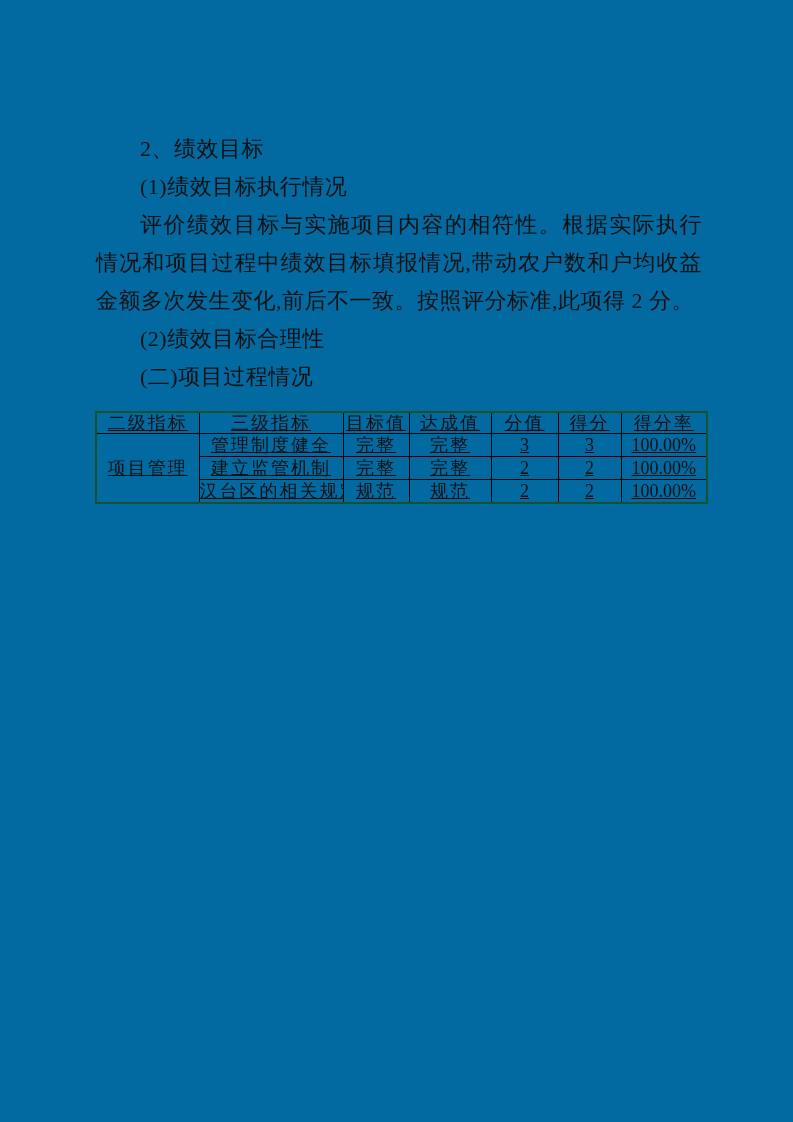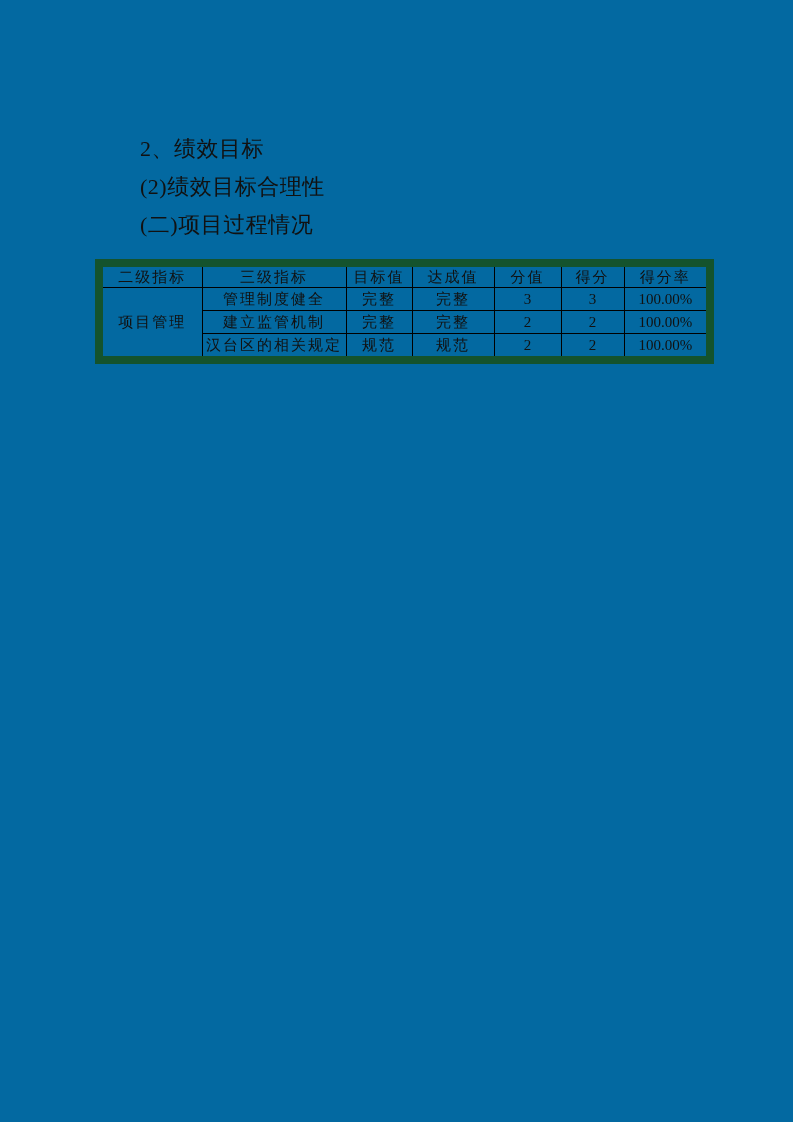--- a/index.html
+++ b/index.html
@@ -34,23 +34,24 @@
   }
   .para.heading {
     text-align: left;
   }
   table.score-table {
     border-collapse: collapse;
     table-layout: fixed;
     width: 611px;
     margin-top: 15px;
     margin-left: -1px;
-    border: 8px solid #14532d;
-    font-size: 15px;
+    border: 2px solid #14532d;
+    font-size: 18px;
     color: #111;
+    text-decoration: underline;
   }
   table.score-table th,
   table.score-table td {
     border: 1px solid #000;
     text-align: center;
     vertical-align: middle;
     padding: 0;
     font-weight: normal;
     overflow: hidden;
     white-space: nowrap;
@@ -79,21 +80,23 @@
 </style>
 </head>
 <body>
 
 <div class="page">
   <div class="content">
 
     <p class="para heading">2、绩效目标</p>
 
 
+    <p class="para heading">(1)绩效目标执行情况</p>
 
+    <p class="para">评价绩效目标与实施项目内容的相符性。根据实际执行情况和项目过程中绩效目标填报情况,带动农户数和户均收益金额多次发生变化,前后不一致。按照评分标准,此项得 2 分。</p>
 
     <p class="para heading">(2)绩效目标合理性</p>
 
 
     <p class="para heading">(二)项目过程情况</p>
 
 
     <table class="score-table">
       <colgroup>
         <col style="width:103px">

